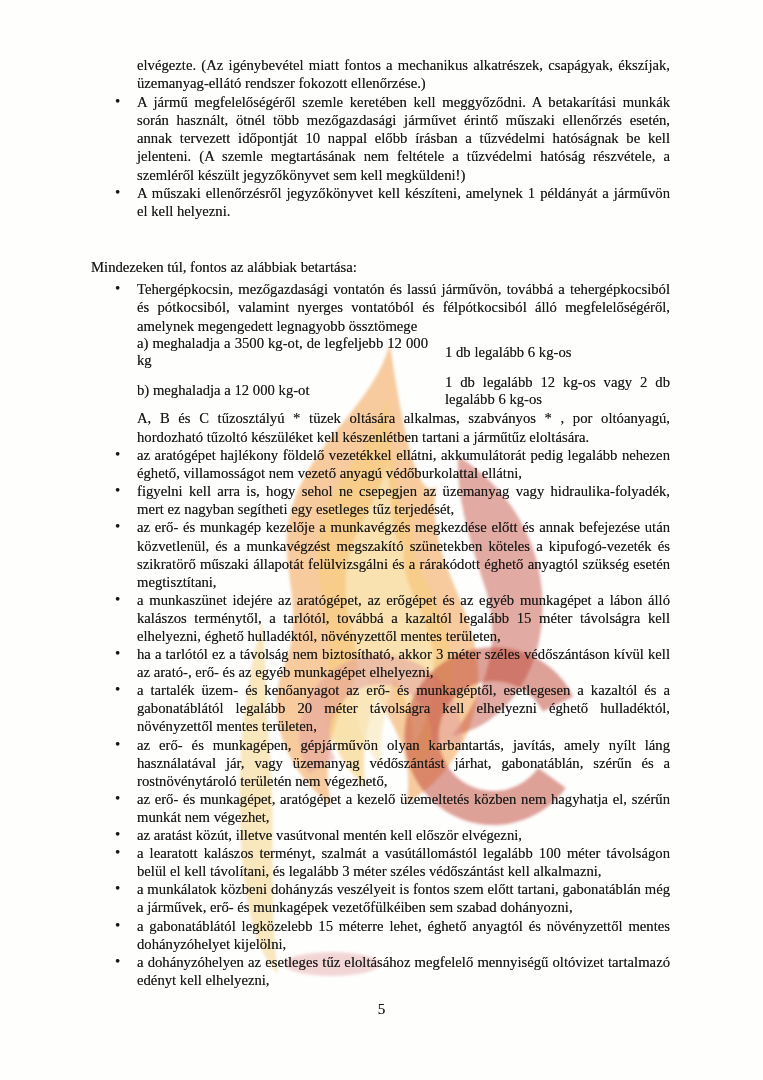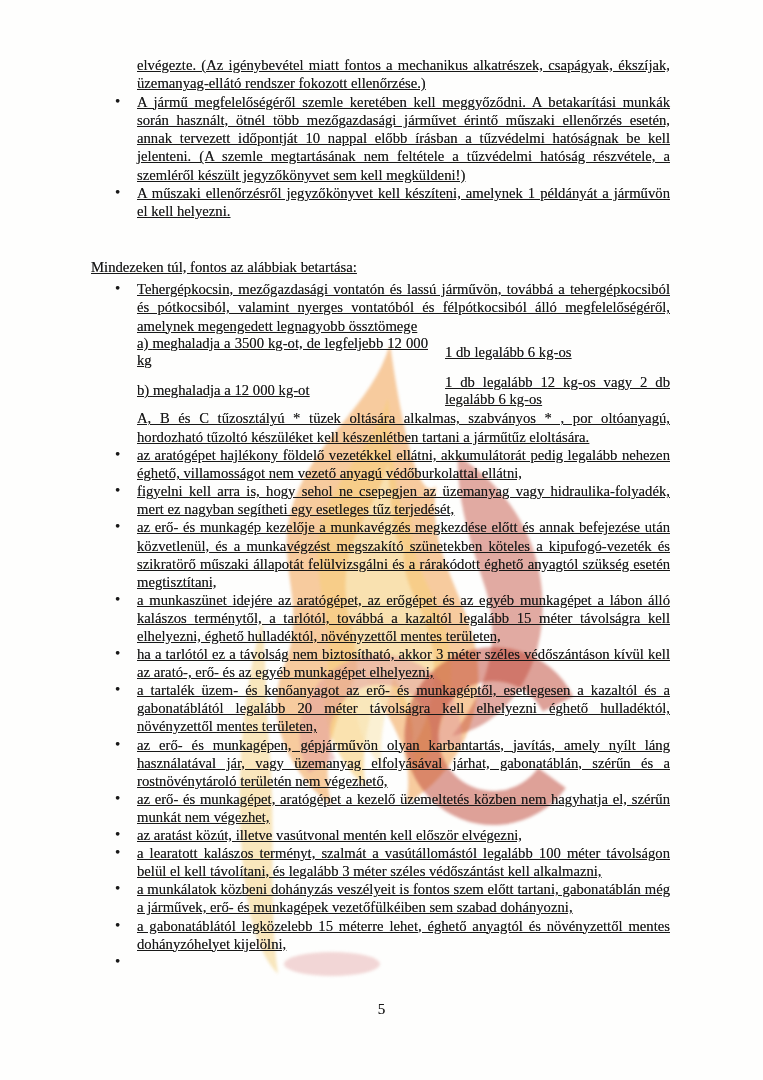--- a/index.html
+++ b/index.html
@@ -29,21 +29,20 @@
   .content {
     position: absolute;
     left: 0; top: 0;
     width: 763px;
     padding: 56px 93px 0 91px;
     z-index: 1;
     font-size: 14.7px;
     line-height: 18.3px;
     text-align: justify;
     text-shadow: 0 0 0.6px rgba(25,25,25,0.6);
-    text-decoration: underline;
   }
 
   .cont-para { margin-left: 46px; }
 
   ul.blist { list-style: none; }
   ul.blist > li { position: relative; padding-left: 46px; }
   .bullet {
     position: absolute;
     left: 24px; top: -1px;
     font-size: 15px;
@@ -131,26 +130,26 @@
       </li>
     </ul>
 
     <ul class="blist rules">
       <li><span class="bullet">•</span><span>az aratógépet hajlékony földelő vezetékkel ellátni, akkumulátorát pedig legalább nehezen éghető, villamosságot nem vezető anyagú védőburkolattal ellátni,</span></li>
       <li><span class="bullet">•</span><span>figyelni kell arra is, hogy sehol ne csepegjen az üzemanyag vagy hidraulika-folyadék, mert ez nagyban segítheti egy esetleges tűz terjedését,</span></li>
       <li><span class="bullet">•</span><span>az erő- és munkagép kezelője a munkavégzés megkezdése előtt és annak befejezése után közvetlenül, és a munkavégzést megszakító szünetekben köteles a kipufogó-vezeték és szikratörő műszaki állapotát felülvizsgálni és a rárakódott éghető anyagtól szükség esetén megtisztítani,</span></li>
       <li><span class="bullet">•</span><span>a munkaszünet idejére az aratógépet, az erőgépet és az egyéb munkagépet a lábon álló kalászos terménytől, a tarlótól, továbbá a kazaltól legalább 15 méter távolságra kell elhelyezni, éghető hulladéktól, növényzettől mentes területen,</span></li>
       <li><span class="bullet">•</span><span>ha a tarlótól ez a távolság nem biztosítható, akkor 3 méter széles védőszántáson kívül kell az arató-, erő- és az egyéb munkagépet elhelyezni,</span></li>
       <li><span class="bullet">•</span><span>a tartalék üzem- és kenőanyagot az erő- és munkagéptől, esetlegesen a kazaltól és a gabonatáblától legalább 20 méter távolságra kell elhelyezni éghető hulladéktól, növényzettől mentes területen,</span></li>
-      <li><span class="bullet">•</span><span>az erő- és munkagépen, gépjárművön olyan karbantartás, javítás, amely nyílt láng használatával jár, vagy üzemanyag elfolyásával járhat, gabonatáblán, szérűn és a rostnövénytároló területén nem végezhető,</span></li>
+      <li><span class="bullet">•</span><span>az erő- és munkagépen, gépjárművön olyan karbantartás, javítás, amely nyílt láng használatával jár, vagy üzemanyag védőszántást járhat, gabonatáblán, szérűn és a rostnövénytároló területén nem végezhető,</span></li>
       <li><span class="bullet">•</span><span>az erő- és munkagépet, aratógépet a kezelő üzemeltetés közben nem hagyhatja el, szérűn munkát nem végezhet,</span></li>
       <li><span class="bullet">•</span><span>az aratást közút, illetve vasútvonal mentén kell először elvégezni,</span></li>
       <li><span class="bullet">•</span><span>a learatott kalászos terményt, szalmát a vasútállomástól legalább 100 méter távolságon belül el kell távolítani, és legalább 3 méter széles védőszántást kell alkalmazni,</span></li>
       <li><span class="bullet">•</span><span>a munkálatok közbeni dohányzás veszélyeit is fontos szem előtt tartani, gabonatáblán még a járművek, erő- és munkagépek vezetőfülkéiben sem szabad dohányozni,</span></li>
       <li><span class="bullet">•</span><span>a gabonatáblától legközelebb 15 méterre lehet, éghető anyagtól és növényzettől mentes dohányzóhelyet kijelölni,</span></li>
-      <li><span class="bullet">•</span></li>
+      <li><span class="bullet">•</span><span>a dohányzóhelyen az esetleges tűz eloltásához megfelelő mennyiségű oltóvizet tartalmazó edényt kell elhelyezni,</span></li>
     </ul>
 
   </div>
 
   <div class="pagenum">5</div>
 
 </div>
 
 </body></html>

